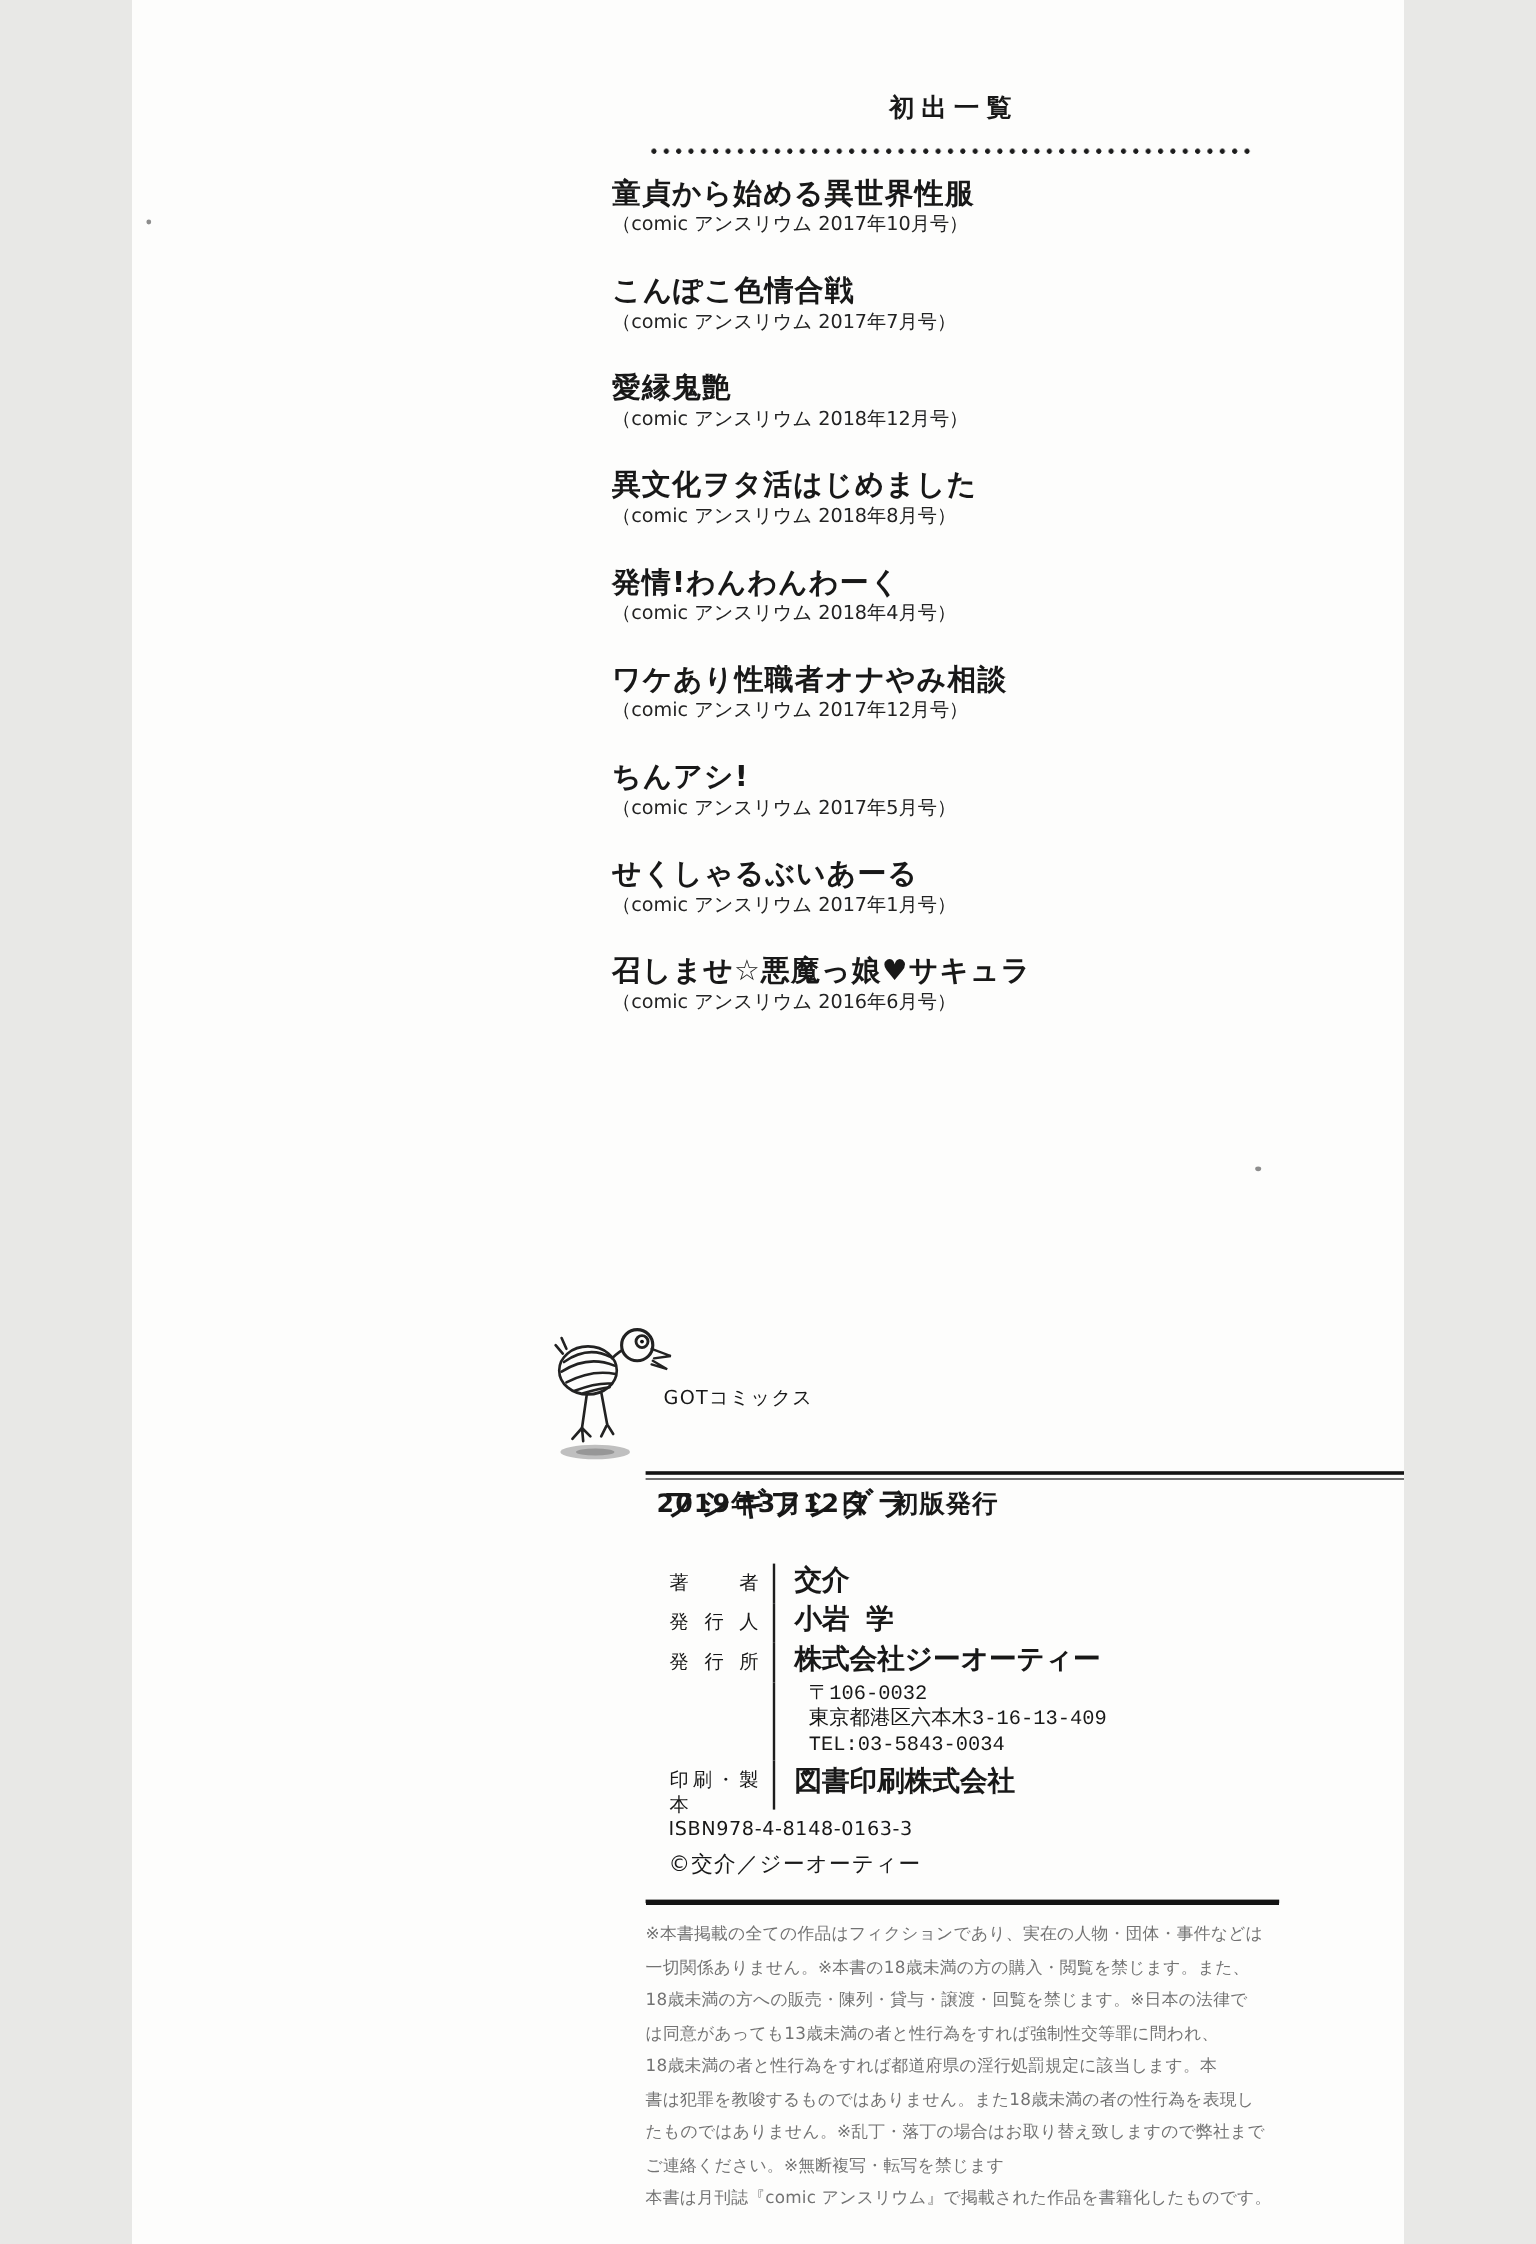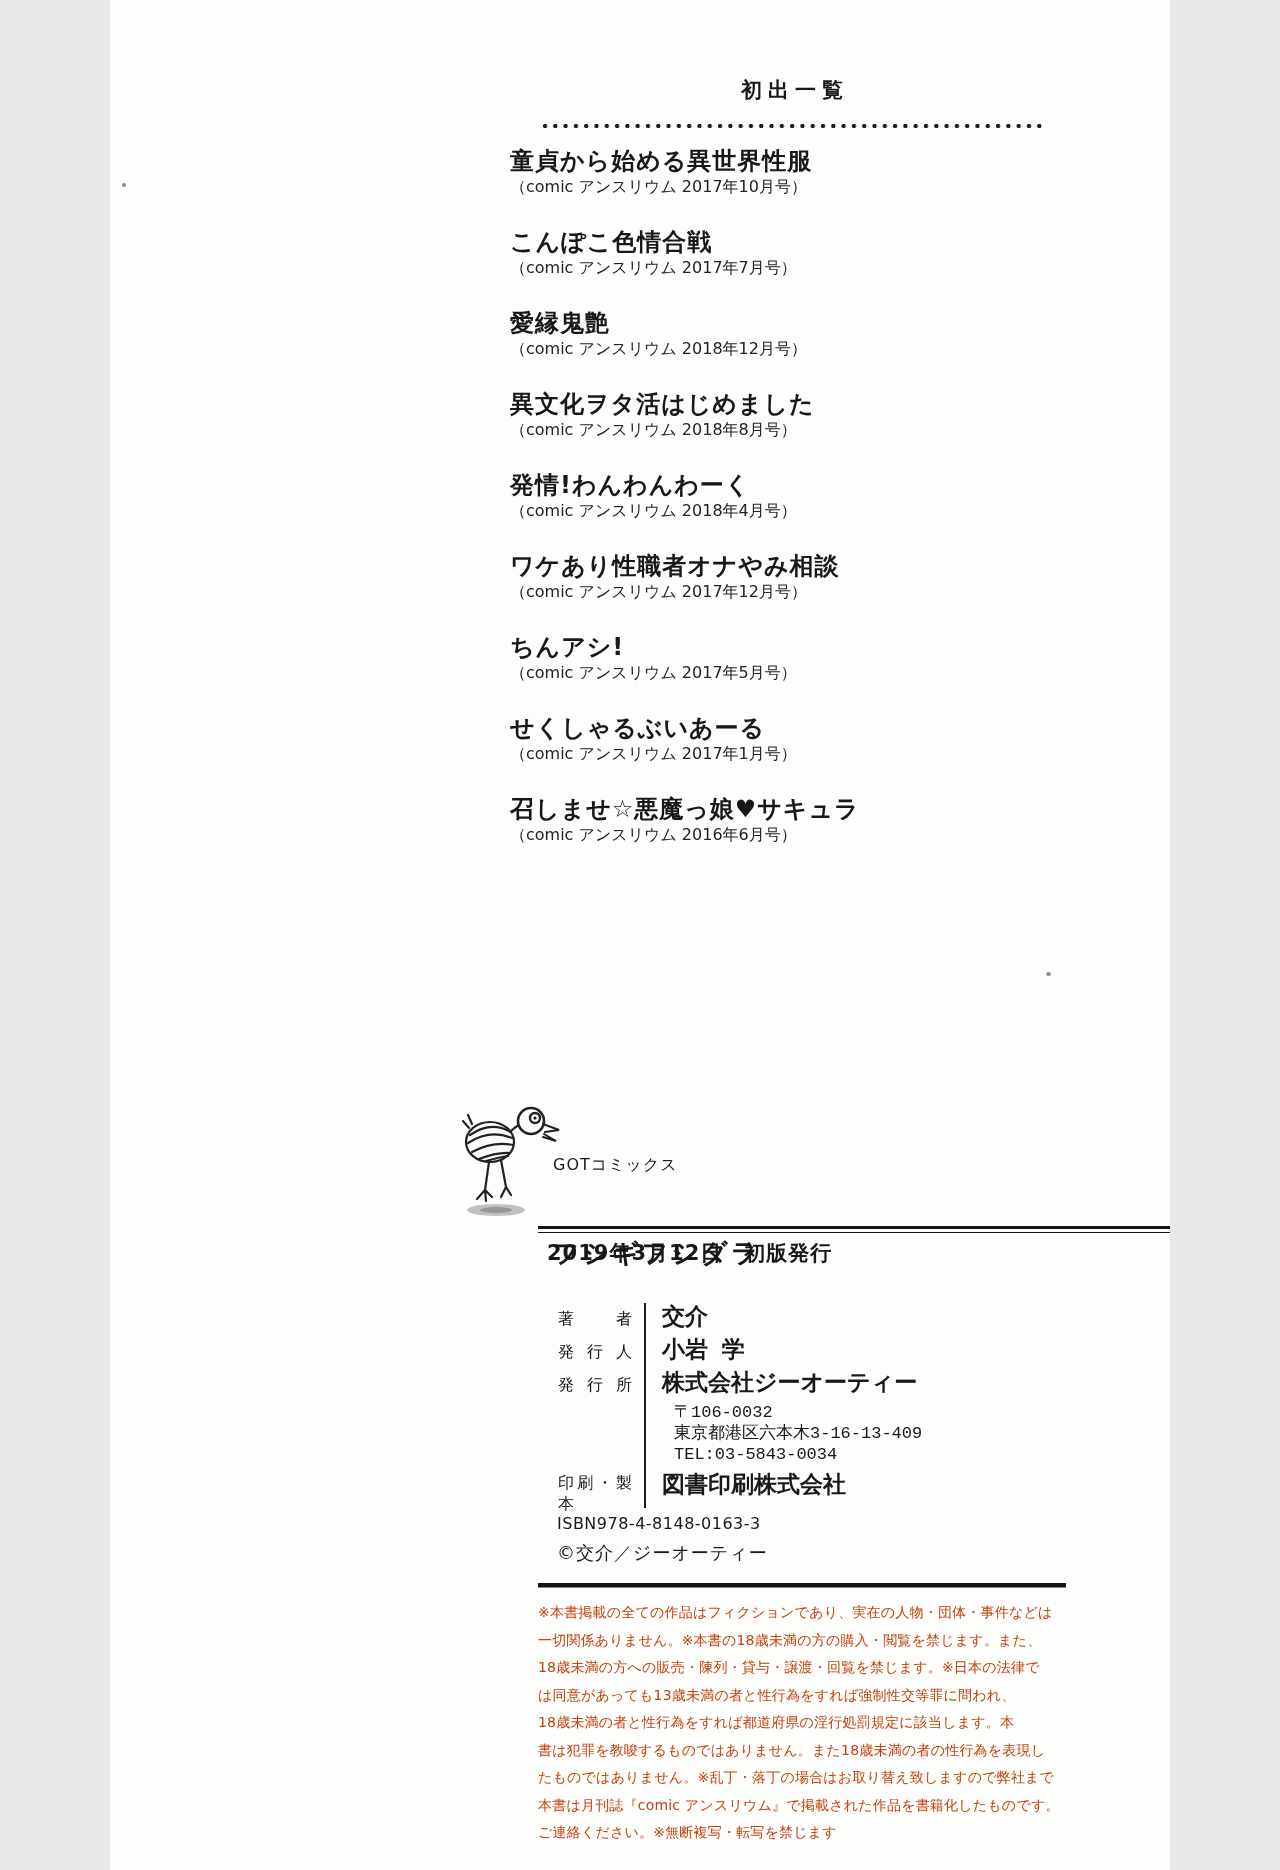--- a/index.html
+++ b/index.html
@@ -53,21 +53,21 @@
   .cvalue.last{padding-top:6px;padding-bottom:8px;}
   .isbn{position:absolute;left:447px;top:1514px;font-size:16px;font-weight:500;letter-spacing:.5px;text-align:right;}
   .copyright{position:absolute;left:447px;top:1541px;font-size:18px;font-weight:500;letter-spacing:1px;}
   
   .disclaimer{
     position:absolute;left:428px;top:1583px;width:528px;
     border-top:3px solid #141414;
     box-shadow:0 4.5px 0 -3px #141414 inset;
     padding-top:13px;
   }
-  .dline{font-size:14px;line-height:27.5px;letter-spacing:.2px;white-space:nowrap;color:#c2410c;}
+  .dline{font-size:14px;line-height:27.5px;letter-spacing:.2px;white-space:nowrap;color:#737373;}
   
   .speck{position:absolute;border-radius:50%;background:#8d8d8d;}
   .speck.s1{left:12px;top:183px;width:4px;height:4px;}
   .speck.s2{left:936px;top:972px;width:5px;height:4px;}
   .speck.s3{left:1104px;top:1342px;width:3px;height:3px;opacity:.6;}
 </style>
 </head>
 <body>
 
 <div class="page">
@@ -192,22 +192,22 @@
       <div class="dline">18歳未満の方への販売・陳列・貸与・譲渡・回覧を禁じます。※日本の法律で</div>
 
       <div class="dline">は同意があっても13歳未満の者と性行為をすれば強制性交等罪に問われ、</div>
 
       <div class="dline">18歳未満の者と性行為をすれば都道府県の淫行処罰規定に該当します。本</div>
 
       <div class="dline">書は犯罪を教唆するものではありません。また18歳未満の者の性行為を表現し</div>
 
       <div class="dline">たものではありません。※乱丁・落丁の場合はお取り替え致しますので弊社まで</div>
 
+      <div class="dline">ご連絡ください。※無断複写・転写を禁じます</div>
+
       <div class="dline">本書は月刊誌『comic アンスリウム』で掲載された作品を書籍化したものです。</div>
-
-      <div class="dline">ご連絡ください。※無断複写・転写を禁じます</div>
     </div>
 
   <div class="speck s1"></div>
   <div class="speck s2"></div>
   <div class="speck s3"></div>
 
 </div>
 
 </body></html>

